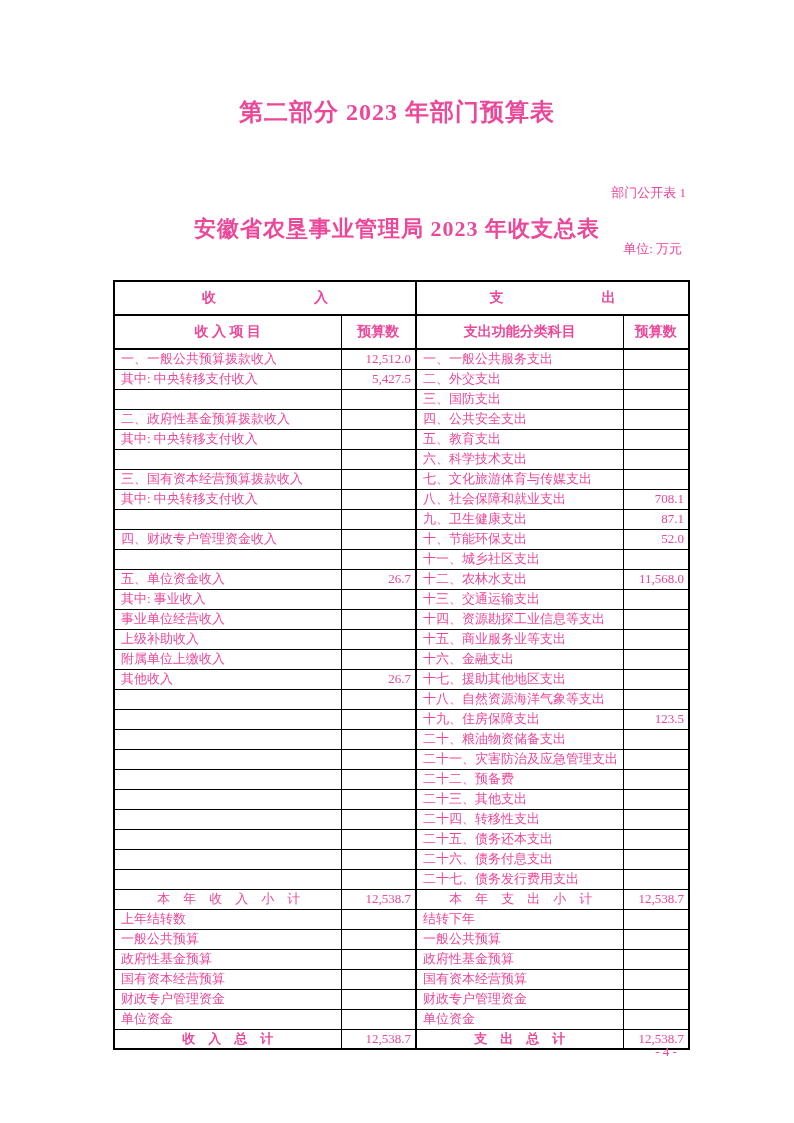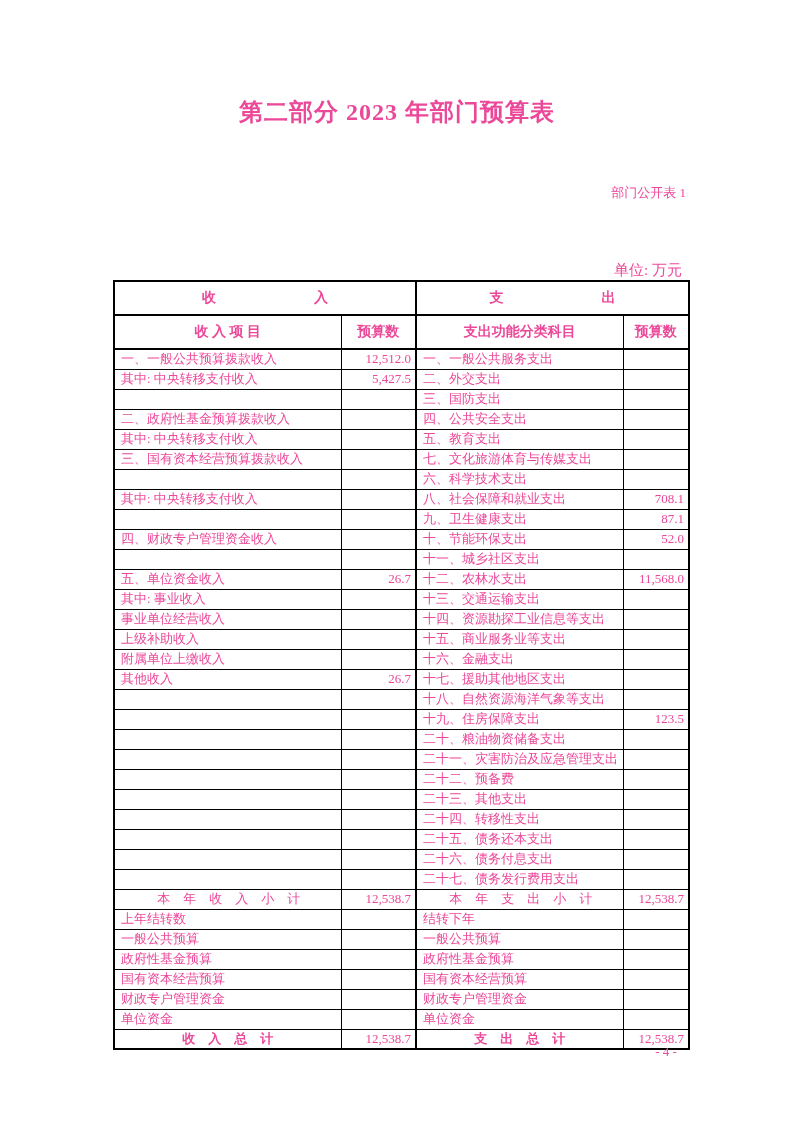--- a/index.html
+++ b/index.html
@@ -12,21 +12,21 @@
     font-size:24px;font-weight:bold;letter-spacing:1px;
   }
   .table-label{
     position:absolute;top:184px;right:108px;font-size:13px;
   }
   .table-title{
     position:absolute;top:214px;left:0;width:794px;text-align:center;
     font-size:22px;font-weight:bold;letter-spacing:1px;
   }
   .unit-note{
-    position:absolute;top:261px;right:112px;font-size:15px;
+    position:absolute;top:240px;right:112px;font-size:13px;
   }
   table.budget{
     position:absolute;left:113px;top:280px;width:575px;
     border-collapse:collapse;table-layout:fixed;
     border:2px solid #000;
   }
   table.budget th, table.budget td{
     border:1px solid #000;box-sizing:border-box;
     font-size:13px;line-height:16px;padding:1px 4px 1px 6px;
     vertical-align:middle;overflow:hidden;
@@ -53,20 +53,21 @@
 </style>
 </head>
 <body>
 
 <div class="page">
 
   <div class="part-title">第二部分  2023 年部门预算表</div>
 
   <div class="table-label">部门公开表 1</div>
 
+  <div class="table-title">安徽省农垦事业管理局 2023 年收支总表</div>
 
   <div class="unit-note">单位: 万元</div>
 
   <table class="budget">
     <colgroup>
       <col style="width:227px">
       <col style="width:75px">
       <col style="width:207px">
       <col style="width:66px">
     </colgroup>
@@ -107,29 +108,29 @@
           <td class="lbl ocell div-left">四、公共安全支出</td>
           <td class="num"></td>
         </tr>
         <tr>
           <td class="lbl ind1">其中: 中央转移支付收入</td>
           <td class="num"></td>
           <td class="lbl ocell div-left">五、教育支出</td>
           <td class="num"></td>
         </tr>
         <tr>
+          <td class="lbl"></td>
+          <td class="num"></td>
+          <td class="lbl ocell div-left">六、科学技术支出</td>
+          <td class="num"></td>
+        </tr>
+        <tr>
           <td class="lbl">三、国有资本经营预算拨款收入</td>
           <td class="num"></td>
           <td class="lbl ocell div-left">七、文化旅游体育与传媒支出</td>
-          <td class="num"></td>
-        </tr>
-        <tr>
-          <td class="lbl"></td>
-          <td class="num"></td>
-          <td class="lbl ocell div-left">六、科学技术支出</td>
           <td class="num"></td>
         </tr>
         <tr>
           <td class="lbl ind1">其中: 中央转移支付收入</td>
           <td class="num"></td>
           <td class="lbl ocell div-left">八、社会保障和就业支出</td>
           <td class="num">708.1</td>
         </tr>
         <tr>
           <td class="lbl"></td>

